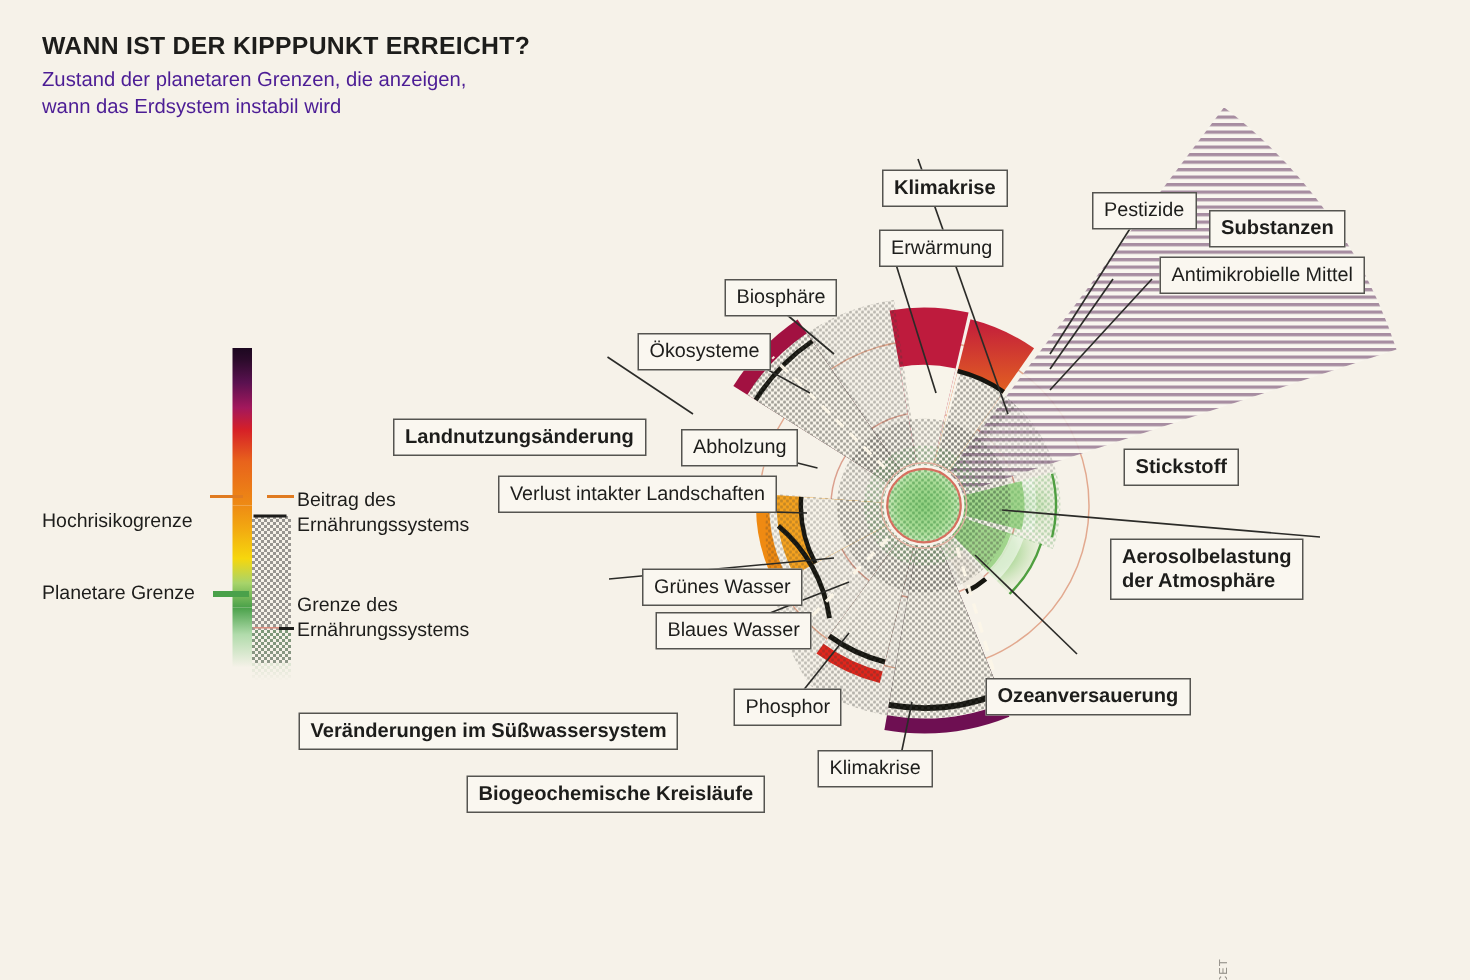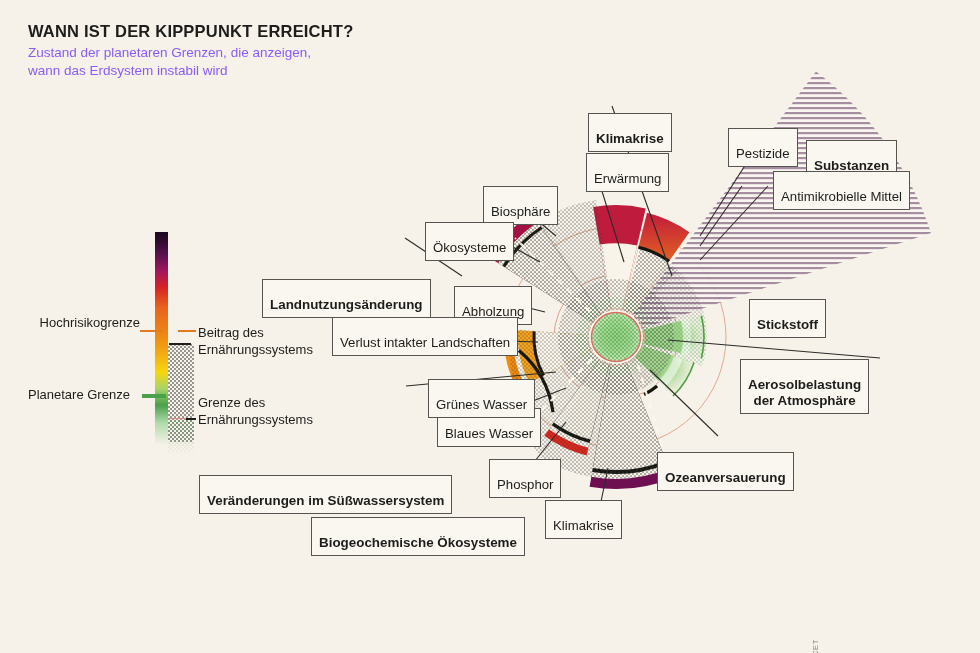--- a/index.html
+++ b/index.html
@@ -14,21 +14,21 @@
   .stage{position:absolute;left:0;top:0;width:824px;height:653px;}
 
   
   #title{
     position:absolute;left:28px;top:22px;
     font-size:16.5px;font-weight:bold;letter-spacing:.2px;
     color:#1d1d1b;
   }
   #subtitle{
     position:absolute;left:28px;top:44px;
-    font-size:13.5px;line-height:18px;color:#8b5cf6;
+    font-size:13.5px;line-height:18px;color:#4c1d95;
     white-space:pre-line;
   }
 
   
   #legend{position:absolute;left:0;top:0;width:360px;height:480px;}
   .lg-bar{
     position:absolute;left:155px;top:232px;width:13px;height:105px;
     background:linear-gradient(to bottom,
       #1c0820 0%, #2d0b2c 8%, #5a1150 22%,
       #a3185c 38%, #d62027 52%, #e8631c 72%, #ee8b14 100%);
@@ -65,39 +65,39 @@
   }
   .tick-hr{position:absolute;height:0;border-top:2.2px solid #e07b20;}
   .tick-hr.hi-l{left:140px;top:330px;width:22px;}
   .tick-hr.hi-r{left:178px;top:330px;width:18px;}
   .tick-pg{position:absolute;left:142px;top:394px;width:24px;height:0;border-top:4px solid #4aa14a;}
   .tick-dark{position:absolute;left:169px;top:343px;width:22px;height:0;border-top:2.4px solid #1d1d1b;}
   .tick-pink{position:absolute;left:169px;top:418px;width:22px;height:0;border-top:1.4px solid #d98e80;}
   .tick-dark2{position:absolute;left:186px;top:418px;width:10px;height:0;border-top:2.4px solid #1d1d1b;}
 
   .lg-label{position:absolute;font-size:13px;color:#1d1d1b;line-height:17px;white-space:pre-line;}
-  #lbl-hochrisiko{left:28px;top:314px;width:112px;text-align:right;}
+  #lbl-hochrisiko{left:28px;top:338px;width:112px;text-align:left;}
   #lbl-planetare{left:28px;top:386px;width:112px;text-align:left;}
   #lbl-beitrag{left:198px;top:324px;}
   #lbl-grenze{left:198px;top:394px;}
 
   
   #diagram{position:absolute;left:0;top:0;width:980px;height:653px;}
 
   
   .box{
     position:absolute;
     background:#faf7f0;
     border:1.2px solid #555450;
-    padding:17px 7px 4px 7px;
+    padding:3px 7px 4px 7px;
     font-size:13.2px;line-height:16px;
     color:#1d1d1b;white-space:nowrap;
   }
   .box.b{font-weight:bold;font-size:13.4px;}
-  .box.two{white-space:pre-line;text-align:center;line-height:16px;}
+  .box.two{white-space:pre-line;text-align:left;line-height:16px;}
 
   #credit{
     position:absolute;right:4px;bottom:14px;
     font-size:7.6px;letter-spacing:.6px;color:#8b8880;
     transform:rotate(-90deg);transform-origin:100% 100%;
     white-space:nowrap;
   }
 </style>
 </head>
 <body>
@@ -298,21 +298,21 @@
   </svg>
 
   <div class="box b" style="left:588px;top:113px">Klimakrise</div>
   <div class="box b" style="left:806px;top:140px">Substanzen</div>
   <div class="box b" style="left:262px;top:279px">Landnutzungsänderung</div>
   <div class="box b" style="left:749px;top:299px">Stickstoff</div>
   <div class="box b two" style="left:740px;top:359px">Aerosolbelastung
 der Atmosphäre</div>
   <div class="box b" style="left:657px;top:452px">Ozeanversauerung</div>
   <div class="box b" style="left:199px;top:475px">Veränderungen im Süßwassersystem</div>
-  <div class="box b" style="left:311px;top:517px">Biogeochemische Ökosysteme</div>
+  <div class="box b" style="left:311px;top:517px">Biogeochemische Kreisläufe</div>
 
   <div class="box" style="left:586px;top:153px">Erwärmung</div>
   <div class="box" style="left:728px;top:128px">Pestizide</div>
   <div class="box" style="left:773px;top:171px">Antimikrobielle Mittel</div>
   <div class="box" style="left:483px;top:186px">Biosphäre</div>
   <div class="box" style="left:425px;top:222px">Ökosysteme</div>
   <div class="box" style="left:454px;top:286px">Abholzung</div>
   <div class="box" style="left:332px;top:317px">Verlust intakter Landschaften</div>
   <div class="box" style="left:437px;top:408px">Blaues Wasser</div>
   <div class="box" style="left:428px;top:379px">Grünes Wasser</div>

